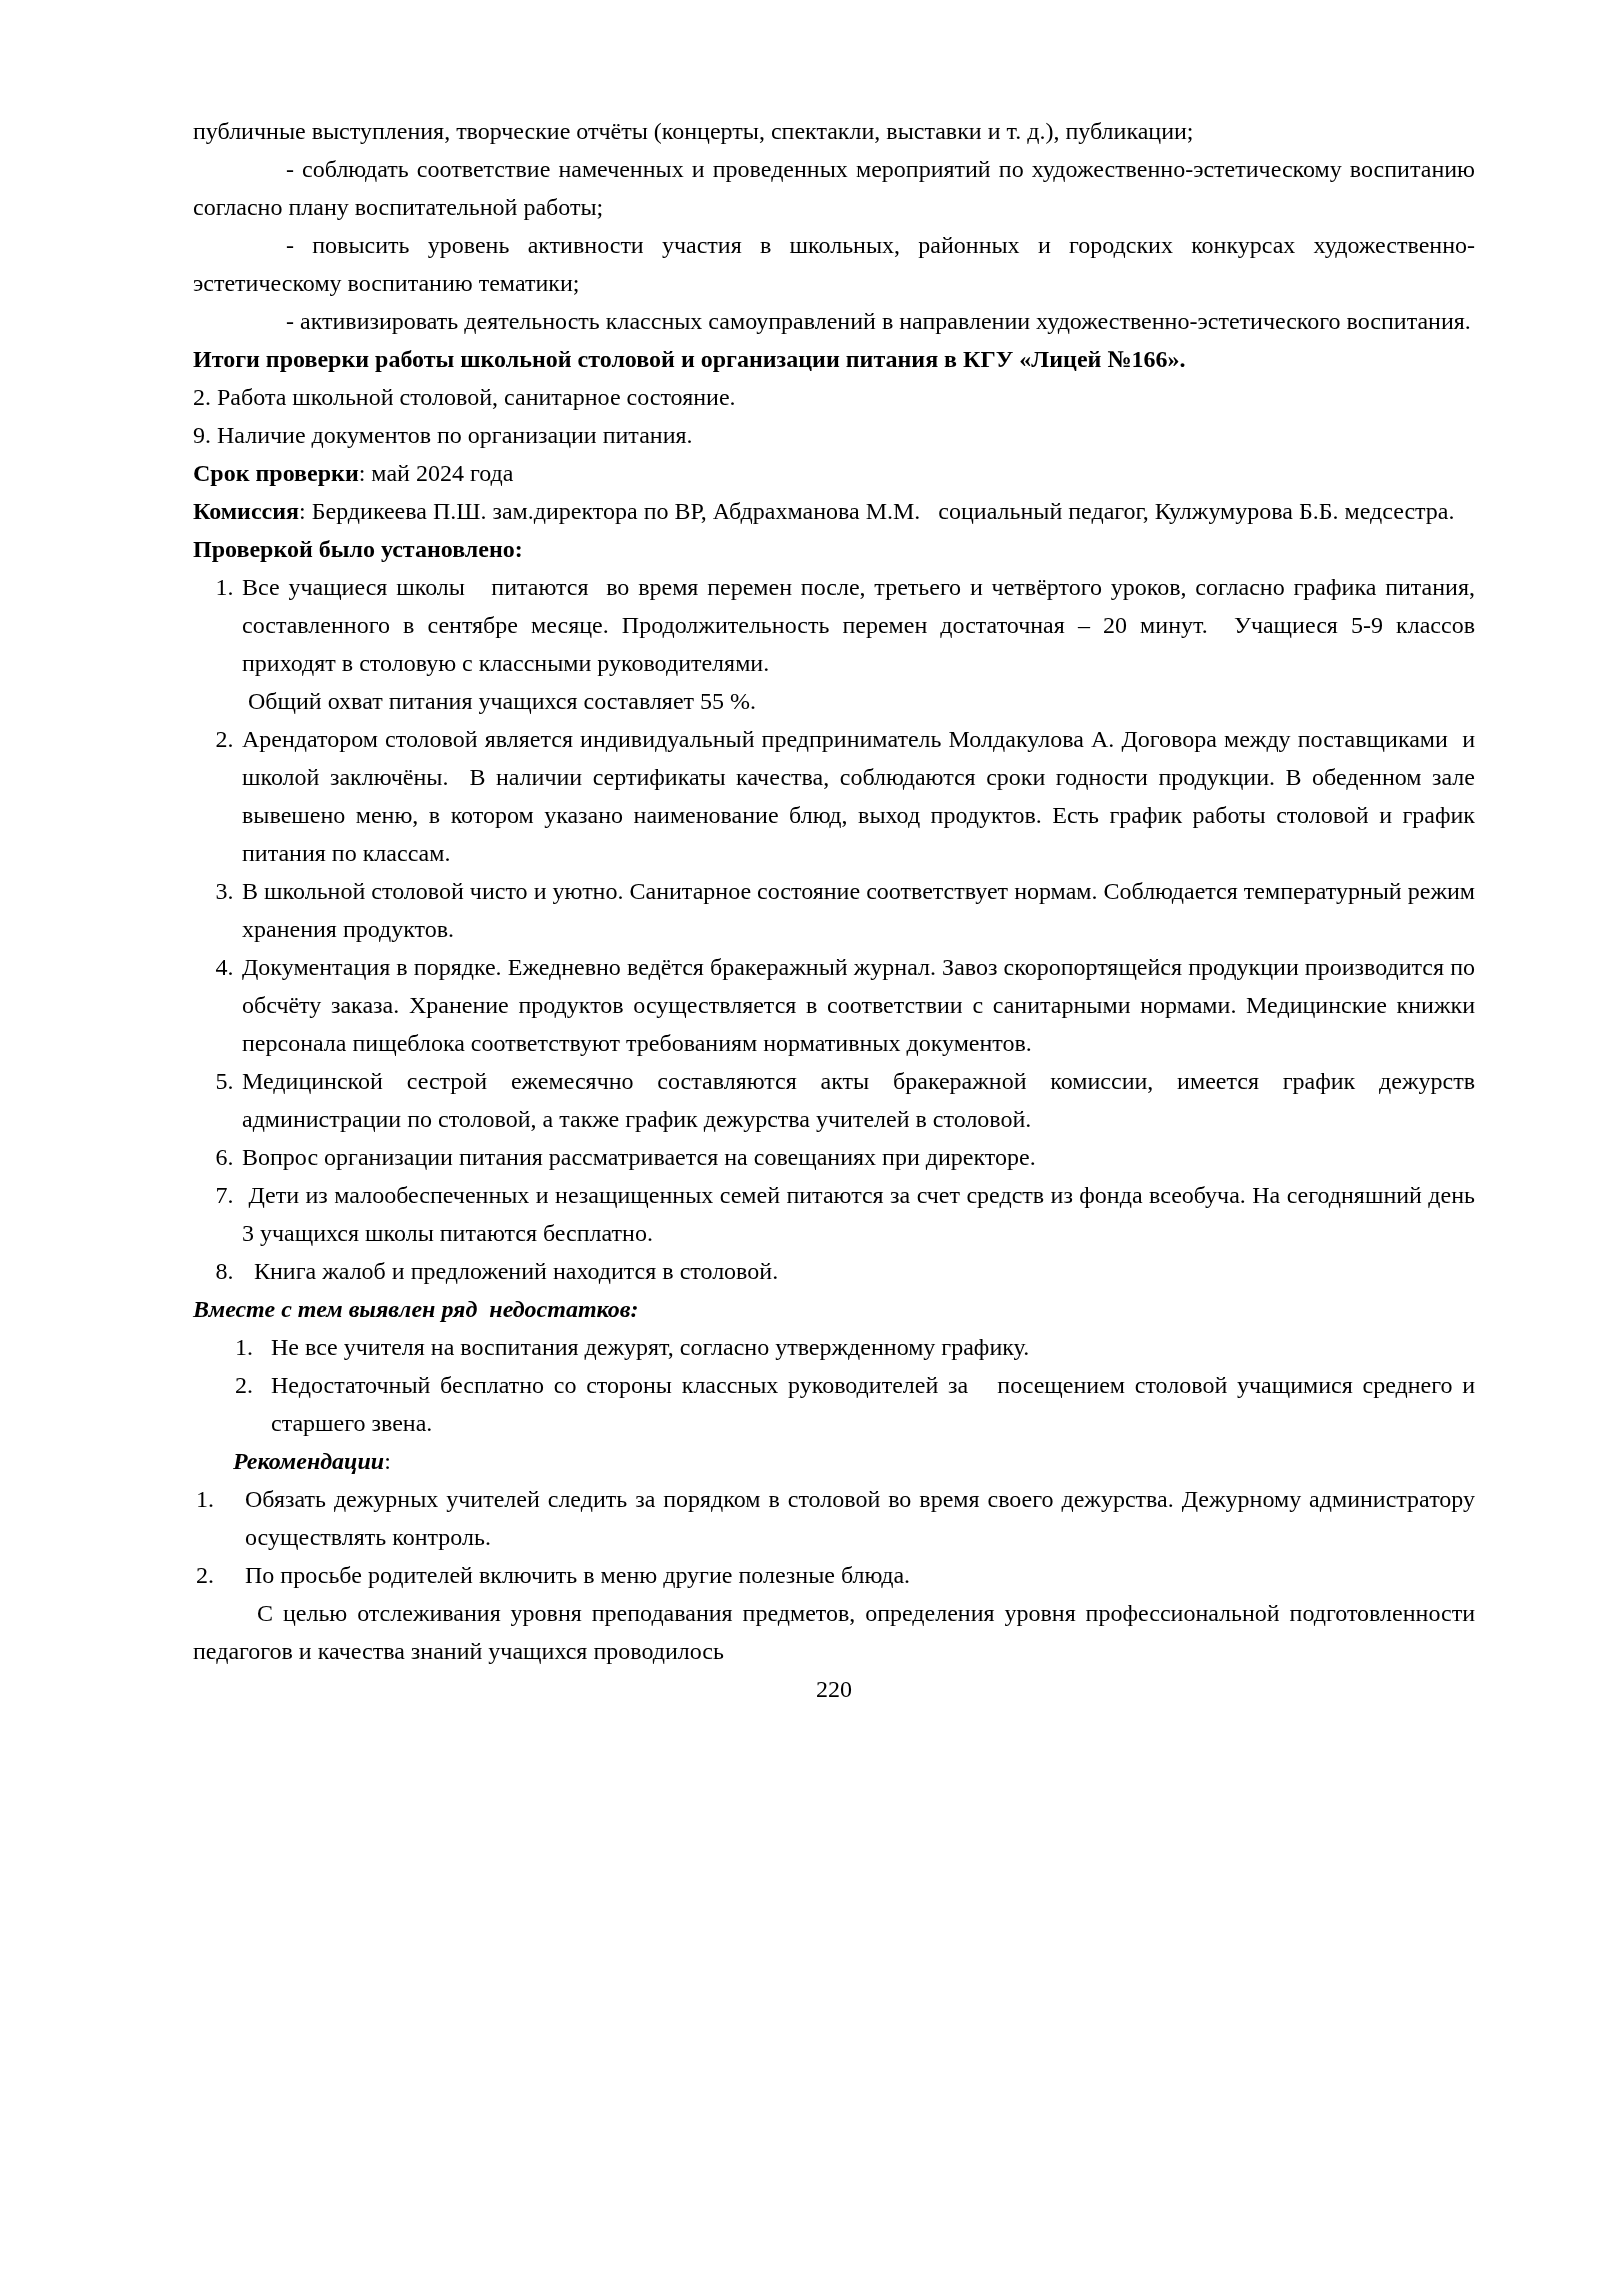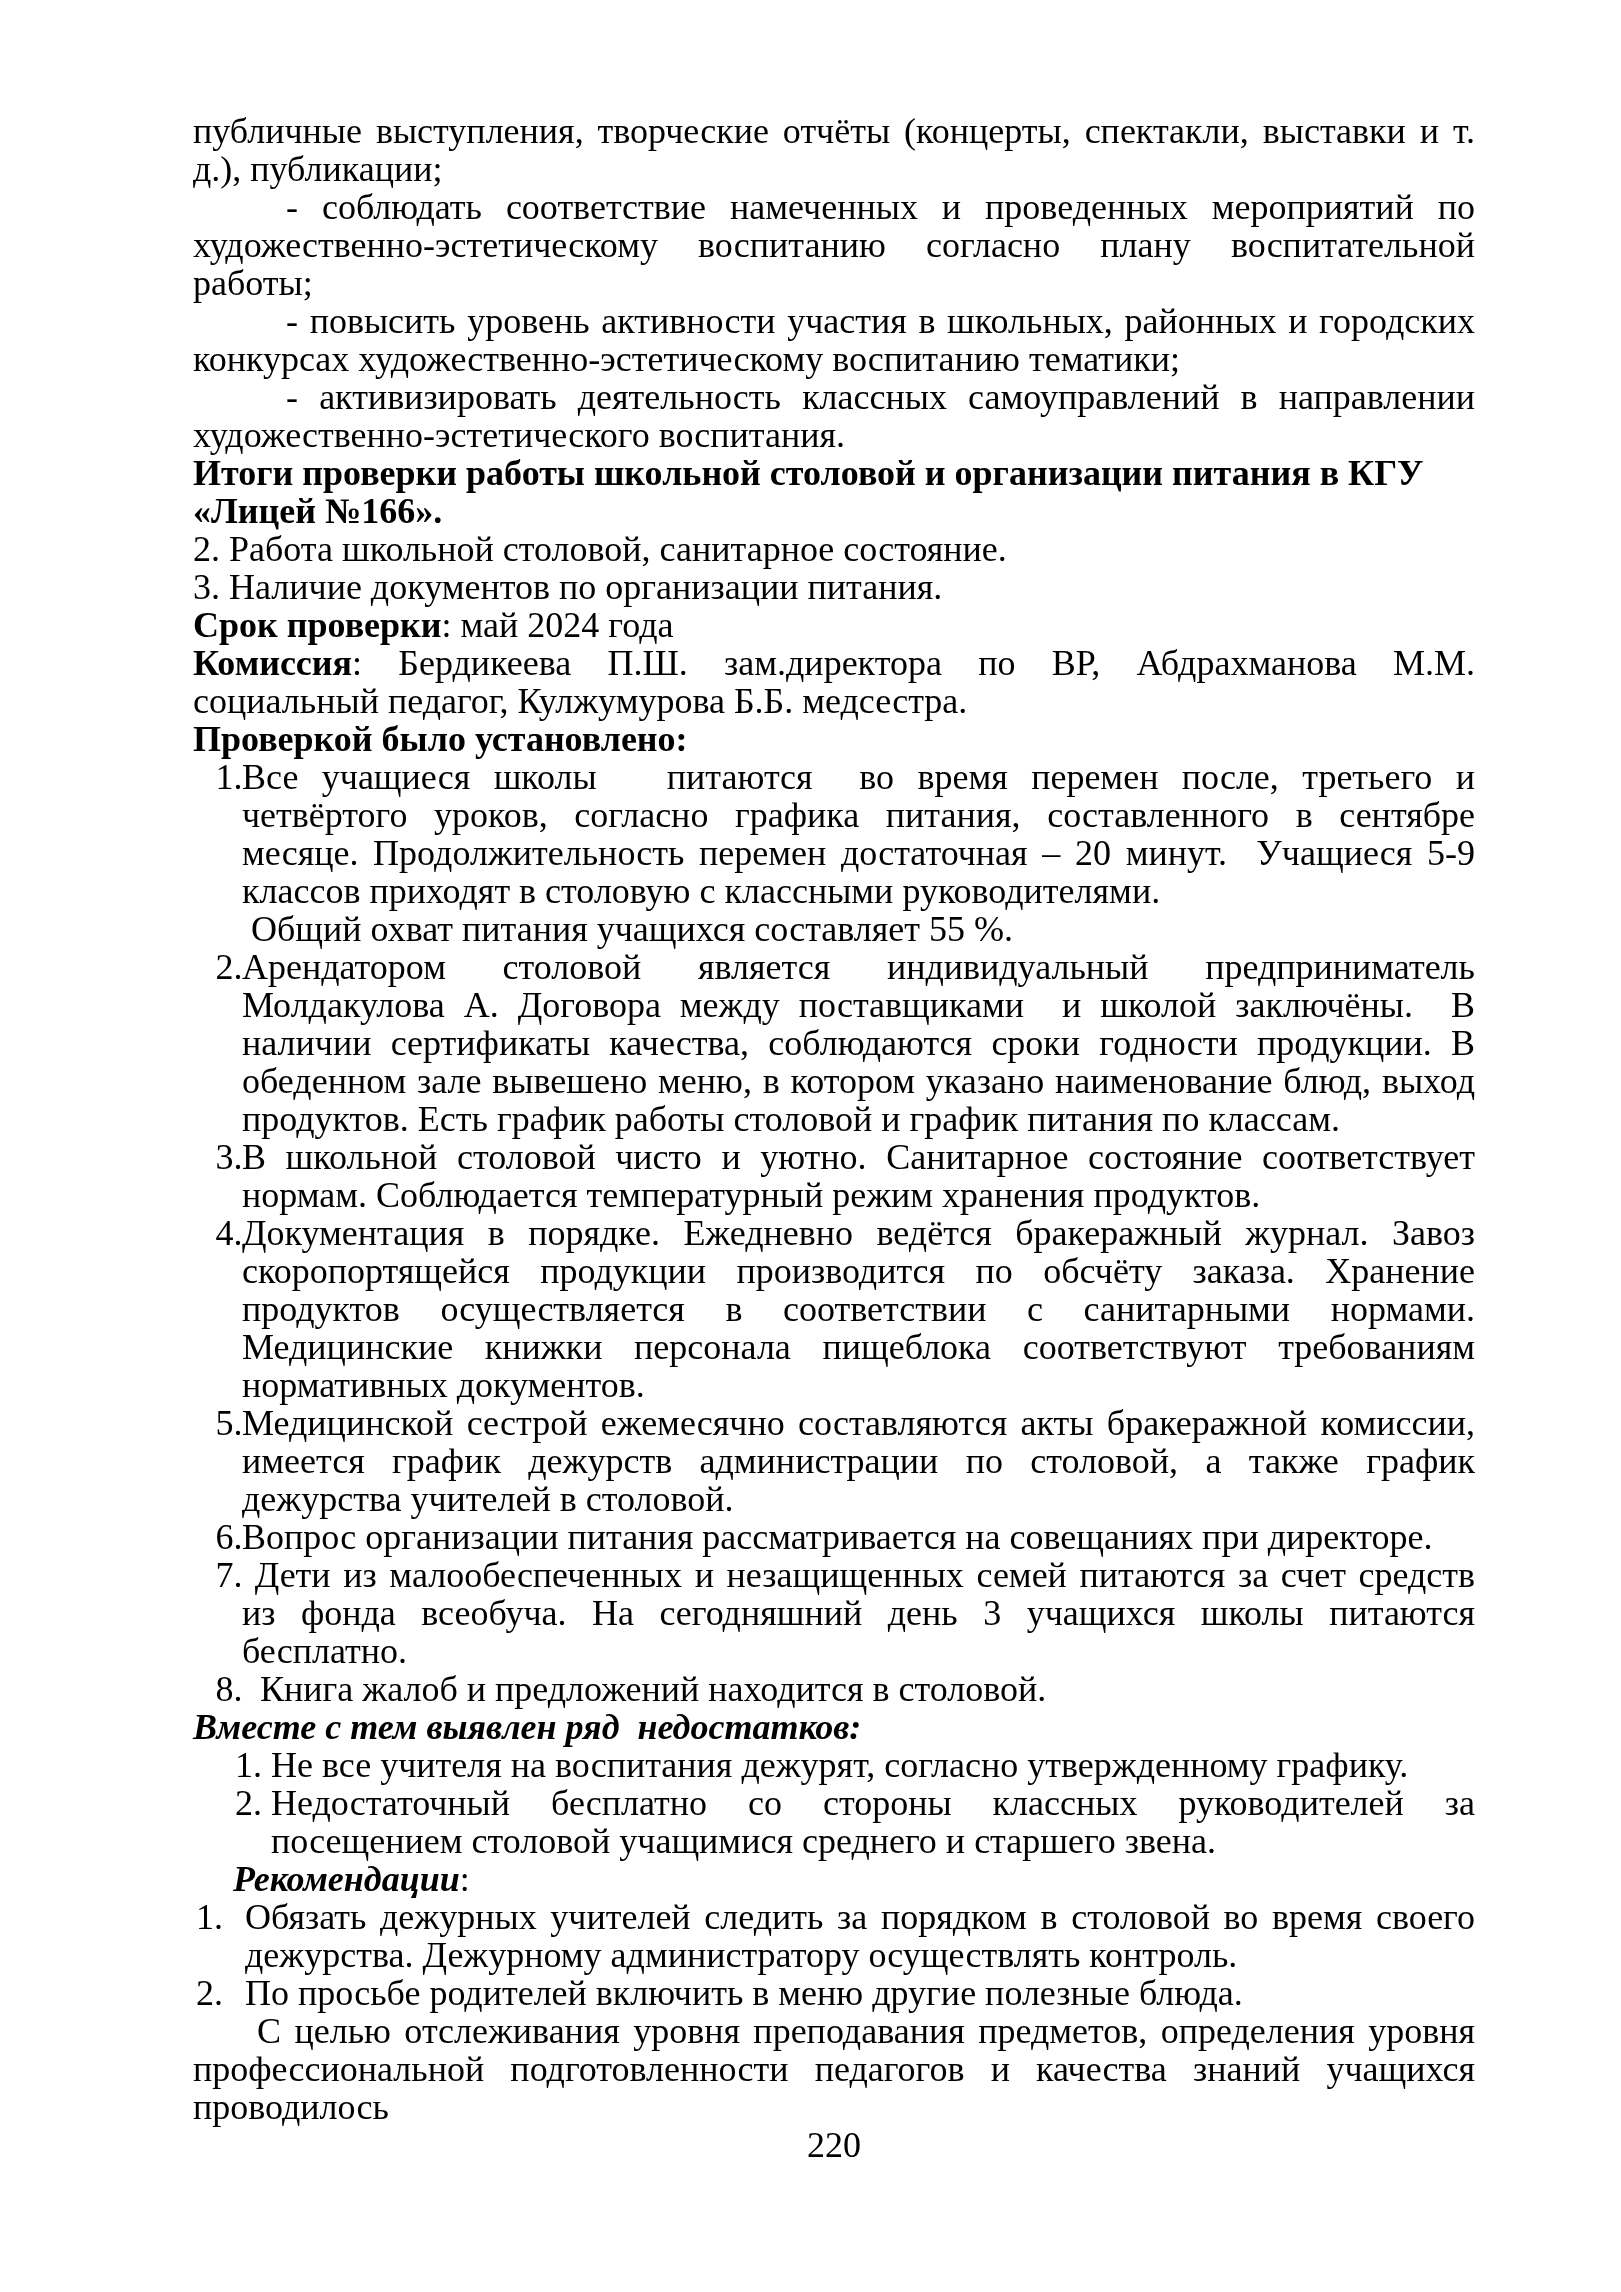--- a/index.html
+++ b/index.html
@@ -4,21 +4,21 @@
 <style>
   html,body{margin:0;padding:0;background:#e8e8e8;}
   .page{
     position:relative;
     width:1621px;height:2293px;
     margin:0 auto;
     background:#ffffff;
     box-sizing:border-box;
     padding:112px 146px 39px 193px;
     font-family:"Liberation Serif","DejaVu Serif",serif;
-    font-size:36px;
+    font-size:24px;
     line-height:38px;
     color:#000;
   }
   .page p, .page div{margin:0;padding:0;}
   .just{text-align:justify;}
   .prewrap{white-space:pre-wrap;}
   .dash{text-indent:93px;}
   .doc-title{font-weight:bold;text-align:left;white-space:pre-wrap;}
   .bold{font-weight:bold;}
   .bi{font-weight:bold;font-style:italic;margin-left:40px;}
@@ -42,21 +42,21 @@
 
   <p class="just prewrap">публичные выступления, творческие отчёты (концерты, спектакли, выставки и т. д.), публикации;</p>
 
   <p class="just prewrap dash">- соблюдать соответствие намеченных и проведенных мероприятий по художественно-эстетическому воспитанию согласно плану воспитательной работы;</p>
   <p class="just prewrap dash">- повысить уровень активности участия в школьных, районных и городских конкурсах художественно-эстетическому воспитанию тематики;</p>
   <p class="just prewrap dash">- активизировать деятельность классных самоуправлений в направлении художественно-эстетического воспитания.</p>
 
   <p class="doc-title">Итоги проверки работы школьной столовой и организации питания в КГУ «Лицей №166».</p>
 
   <p class="goal-cont">2. Работа школьной столовой, санитарное состояние.</p>
-  <p class="goal-cont">3. Наличие документов по организации питания.</p>
+  <p class="goal-cont">9. Наличие документов по организации питания.</p>
 
   <p class="just prewrap"><span class="bold">Срок проверки</span><span>: май 2024 года</span></p>
 
   <p class="just prewrap"><span class="bold">Комиссия</span><span>: Бердикеева П.Ш. зам.директора по ВР, Абдрахманова М.М.   социальный педагог, Кулжумурова Б.Б. медсестра.</span></p>
 
   <p class="bold">Проверкой было установлено:</p>
 
   <div>
     <div class="li">
       <span class="num fnum">1.</span>

